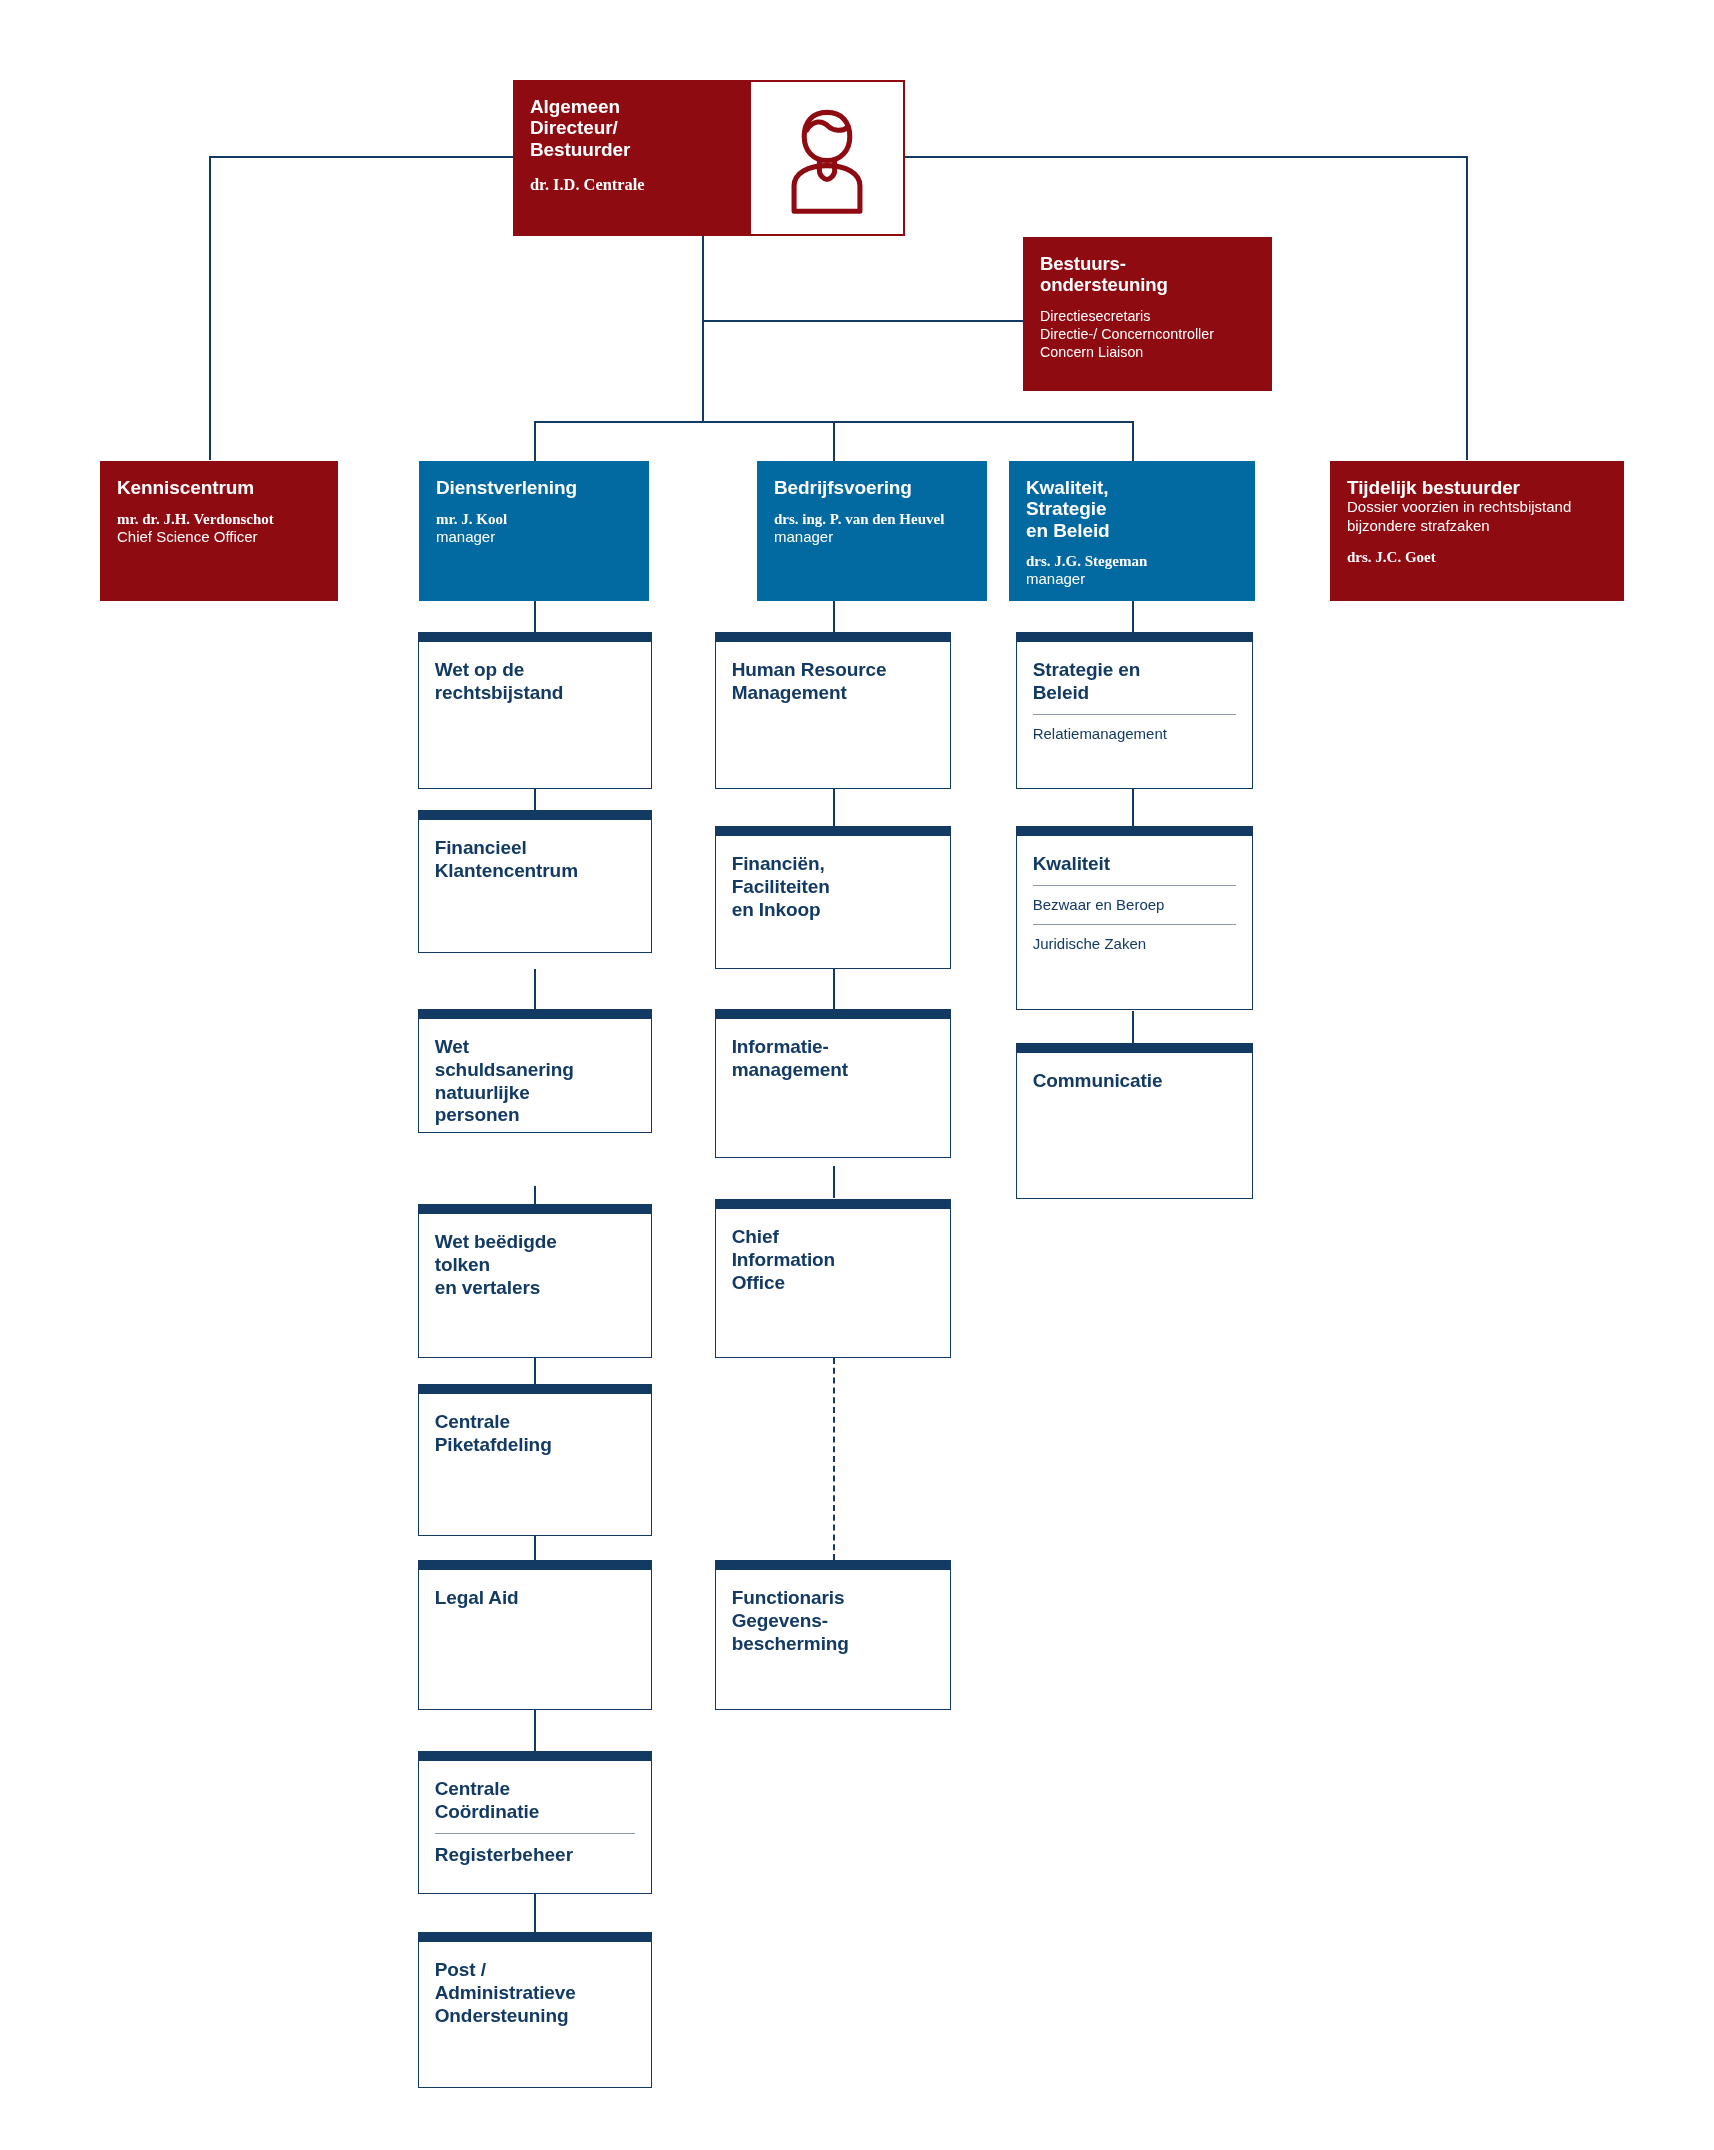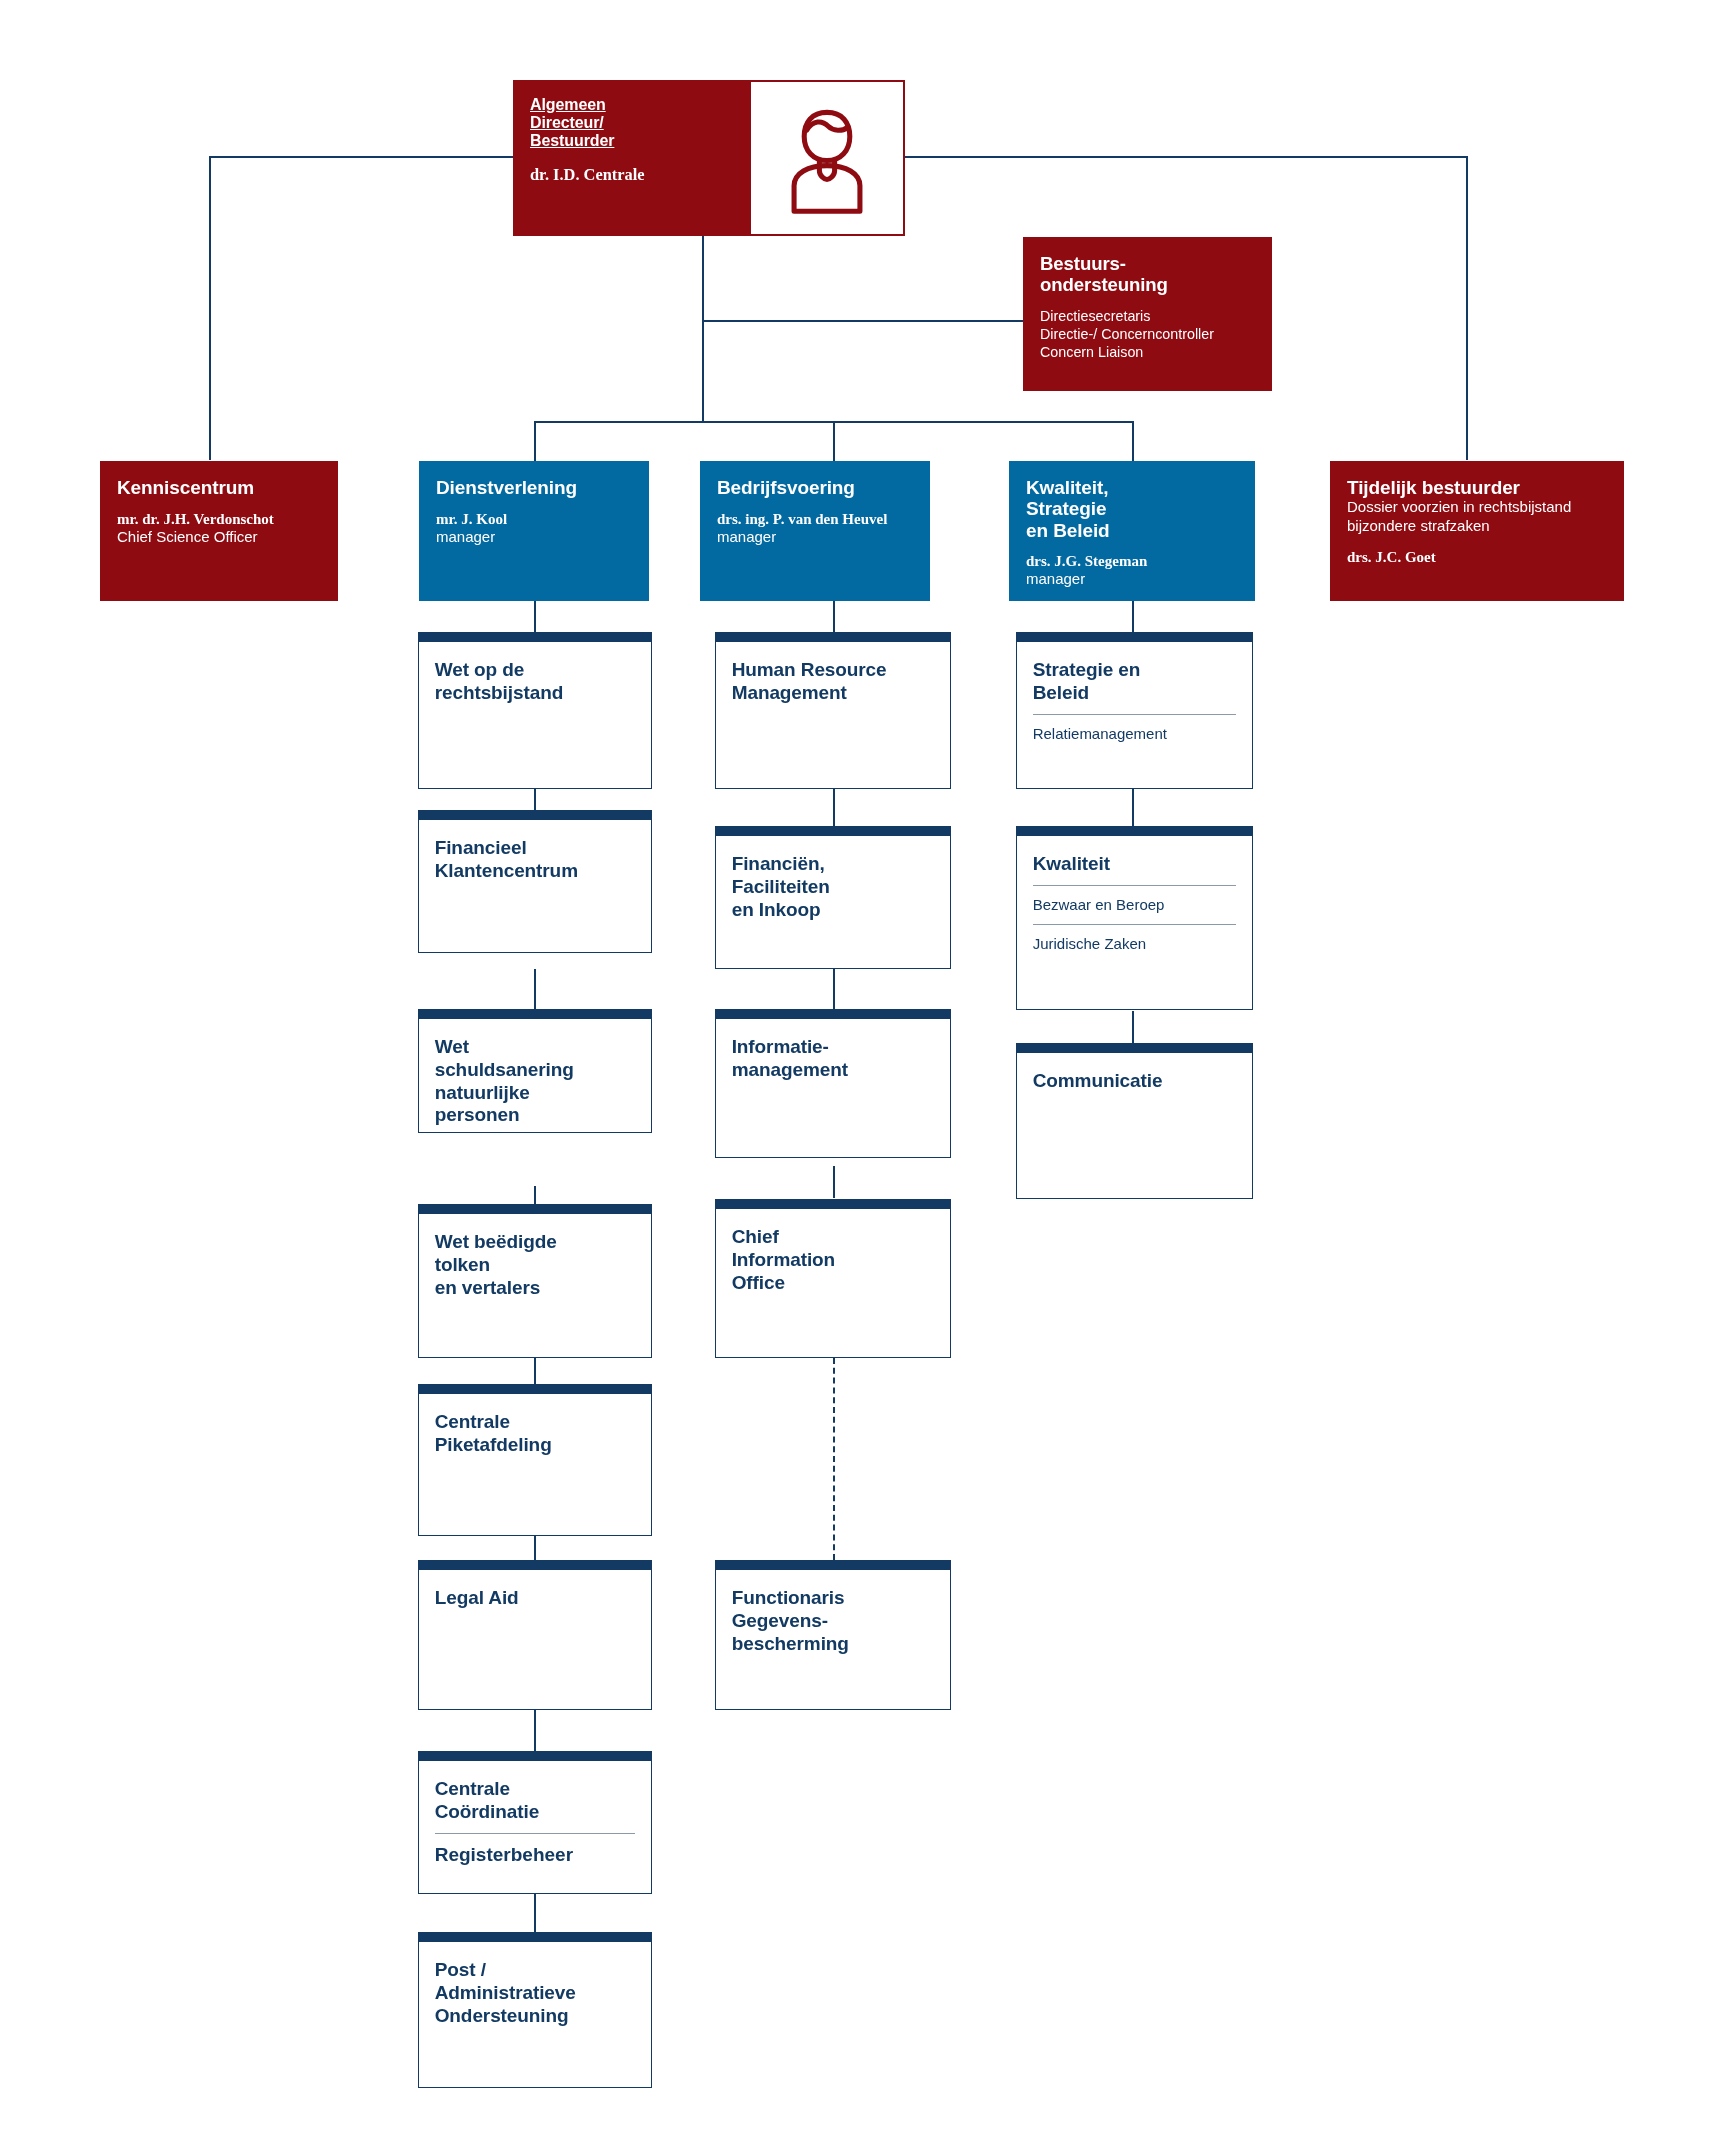--- a/index.html
+++ b/index.html
@@ -97,21 +97,21 @@
   <div class="ln v" style="left:209px; top:156px; height:304px;"></div>
 
   <div class="ln v" style="left:1466px; top:156px; height:304px;"></div>
 
   <div class="ln h" style="left:534px; top:421px; width:600px;"></div>
   <div class="ln v" style="left:534px; top:421px; height:40px;"></div>
   <div class="ln v" style="left:833px; top:421px; height:40px;"></div>
   <div class="ln v" style="left:1132px; top:421px; height:40px;"></div>
 
   <div class="node solid-box red" style="left:513px; top:80px; width:236px; height:156px;">
-    <div class="title" style="font-size:16px;text-decoration:underline;">
+    <div class="title" style="font-size:19px;">
       <div>Algemeen</div>
       <div>Directeur/</div>
       <div>Bestuurder</div>
     </div>
     <div class="person" style="font-size:16.4px; margin-top:14.3px;">dr. I.D. Centrale</div>
   </div>
 
   <div class="icon-box" style="left:749px; top:80px; width:156px; height:156px;">
     <svg width="100%" height="100%" viewBox="0 0 120 120">
       <path d="M60 24 C48 24 42 32 42 43 C42 54 49 62 60 62 C71 62 78 54 78 43 C78 32 72 24 60 24 Z" fill="none" stroke="#8f0b12" stroke-width="4"></path>
@@ -142,21 +142,21 @@
   </div>
 
   <div class="node solid-box navy" style="left:419px; top:461px; width:230px; height:140px;">
     <div class="title" style="font-size:19px;">
       <div>Dienstverlening</div>
     </div>
     <div class="person" style="font-size:15px; margin-top:12px;">mr. J. Kool</div>
     <div class="role" style="font-size:15px;">manager</div>
   </div>
 
-  <div class="node solid-box navy" style="left:700px; top:461px; width:230px; height:140px;">
+  <div class="node solid-box navy" style="left:757px; top:461px; width:230px; height:140px;">
     <div class="title" style="font-size:19px;">
       <div>Bedrijfsvoering</div>
     </div>
     <div class="person" style="font-size:15px; margin-top:12px;">drs. ing. P. van den Heuvel</div>
     <div class="role" style="font-size:15px;">manager</div>
   </div>
 
   <div class="node solid-box navy" style="left:1009px; top:461px; width:246px; height:140px;">
     <div class="title" style="font-size:19px;">
       <div>Kwaliteit,</div>

